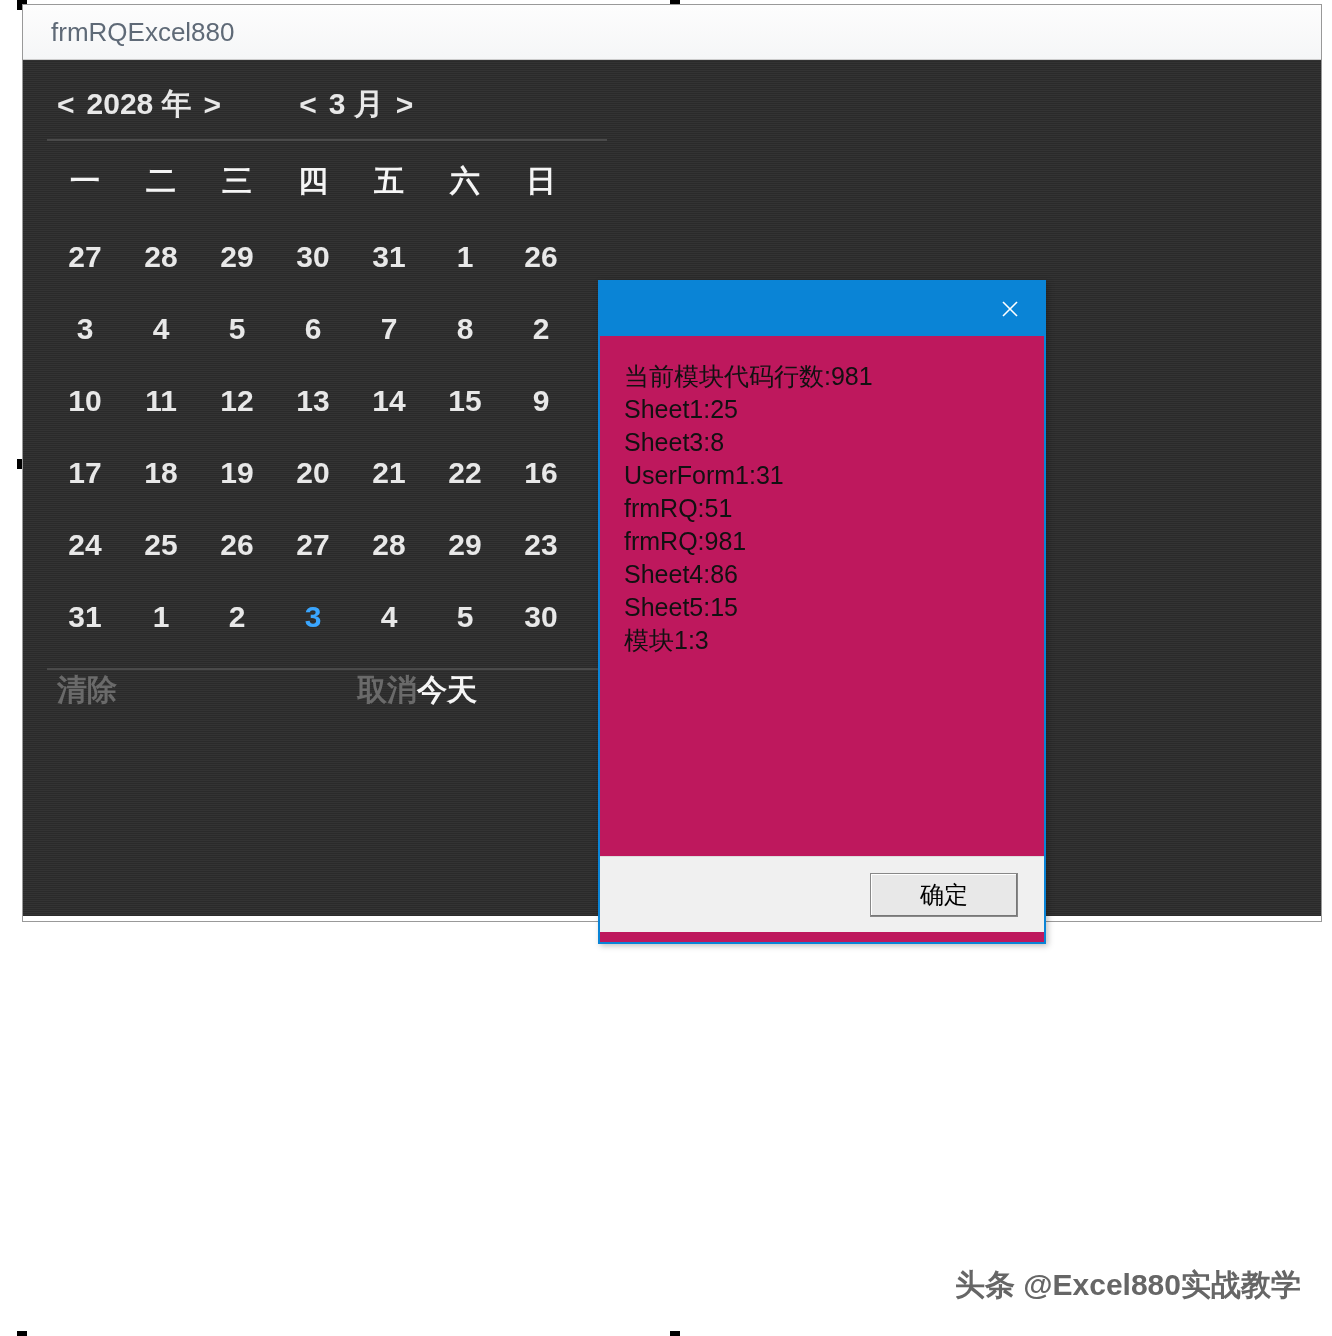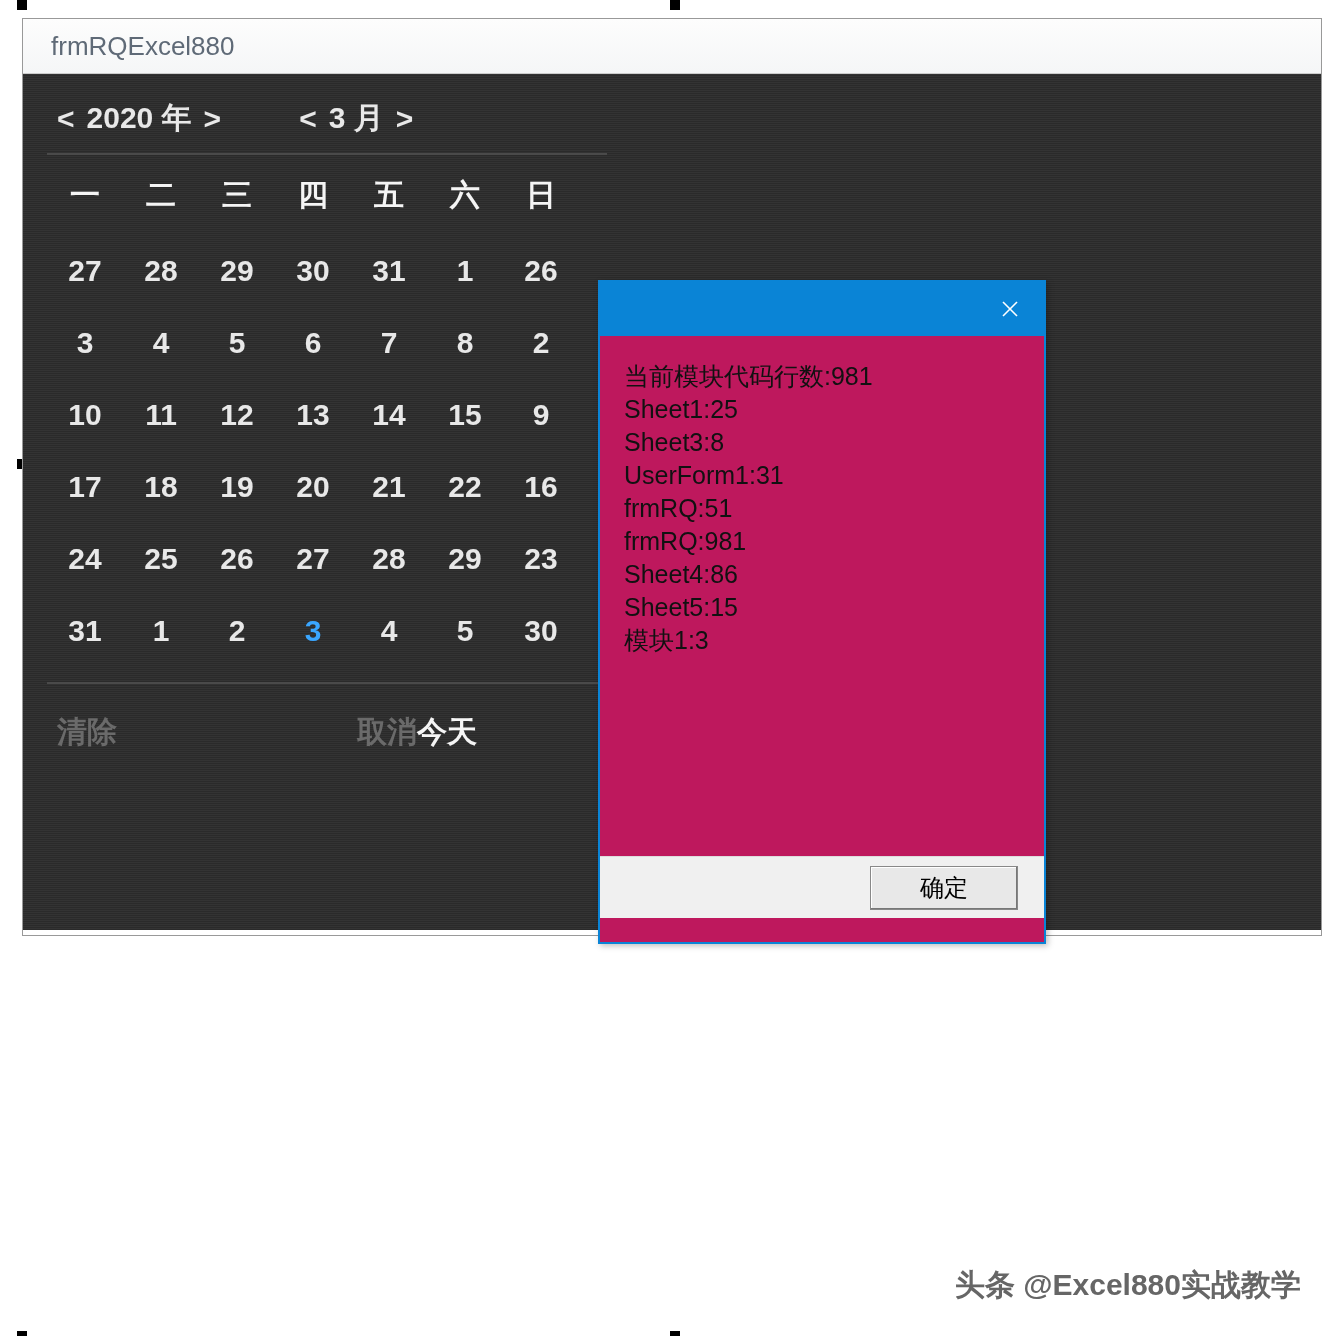--- a/index.html
+++ b/index.html
@@ -1,21 +1,21 @@
 <!DOCTYPE html>
 <html><head>
 <meta charset="utf-8">
 <style>
   * { box-sizing: border-box; margin: 0; padding: 0; }
   html, body { width: 1332px; height: 1336px; background: #fff; font-family: "Microsoft YaHei", "SimHei", Arial, sans-serif; position: relative; overflow: hidden; }
 
   
   .designer-frame {
     position: absolute;
-    left: 22px; top: 18px;
+    left: 22px; top: 4px;
     width: 1300px; height: 918px;
     background: #fff;
     border: 1px solid #999;
   }
   
   .handle { position: absolute; width: 10px; height: 10px; background: #000; }
   .handle.tl { left: 17px; top: 0; }
   .handle.tc { left: 670px; top: 0; }
   .handle.ml { left: 17px; top: 459px; }
   .handle.bl { left: 17px; bottom: -5px; }
@@ -61,21 +61,21 @@
   }
   .cal-dh { font-size: 30px; font-weight: bold; color: #f5f5f5; text-align: center; }
   .cal-day { font-size: 30px; font-weight: bold; text-align: center; color: #e8e8e8; }
   .cal-day.today { color: #3aa6ff; }
 
   .cal-footer {
     margin-top: 34px;
     border-top: 2px solid #4a4a4a;
     display: grid;
     grid-template-columns: 1fr 1fr 1fr;
-    padding: 28px 10px 0 10px;
+    padding: 0 10px 0 10px;
     font-size: 30px; font-weight: bold;
   }
   .cal-footer .f-left  { color: #6a6a6a; text-align: left; }
   .cal-footer .f-mid   { color: #6a6a6a; text-align: right; }
   .cal-footer .f-right { color: #f5f5f5; text-align: left; }
 
   
   .msgbox {
     position: absolute;
     left: 598px; top: 280px;
@@ -96,21 +96,21 @@
     color: #fff; font-size: 22px;
     cursor: pointer;
   }
   .msg-body {
     padding: 24px 20px 0 24px;
     font-size: 25px; color: #111; line-height: 33px;
     height: 520px;
   }
   .msg-line { white-space: nowrap; }
   .msg-footer {
-    height: 62px;
+    height: 76px;
     background: #f0f0f0;
     border-top: 1px solid #ddd;
     display: flex; justify-content: flex-end; align-items: center;
     padding-right: 26px;
   }
   .msg-ok {
     width: 148px; height: 44px;
     background: #e8e8e8;
     border: 1px solid #888;
     box-shadow: inset -1px -1px 0 #777, inset 1px 1px 0 #fff;
@@ -140,21 +140,21 @@
   <div class="form-titlebar">
     <span>frmRQExcel880</span>
   </div>
 
   <div class="form-body">
 
     <div class="calendar">
 
       <div class="cal-header">
         <span class="cal-nav">&lt;</span>
-        <span>2020 年</span>
+        <span>2028 年</span>
         <span class="cal-nav">&gt;</span>
         <span class="spacer"></span>
         <span class="cal-nav">&lt;</span>
         <span>3  月</span>
         <span class="cal-nav">&gt;</span>
       </div>
 
       <div class="cal-grid" id="cal-grid">
           <div class="cal-dh">一</div>
           <div class="cal-dh">二</div>

